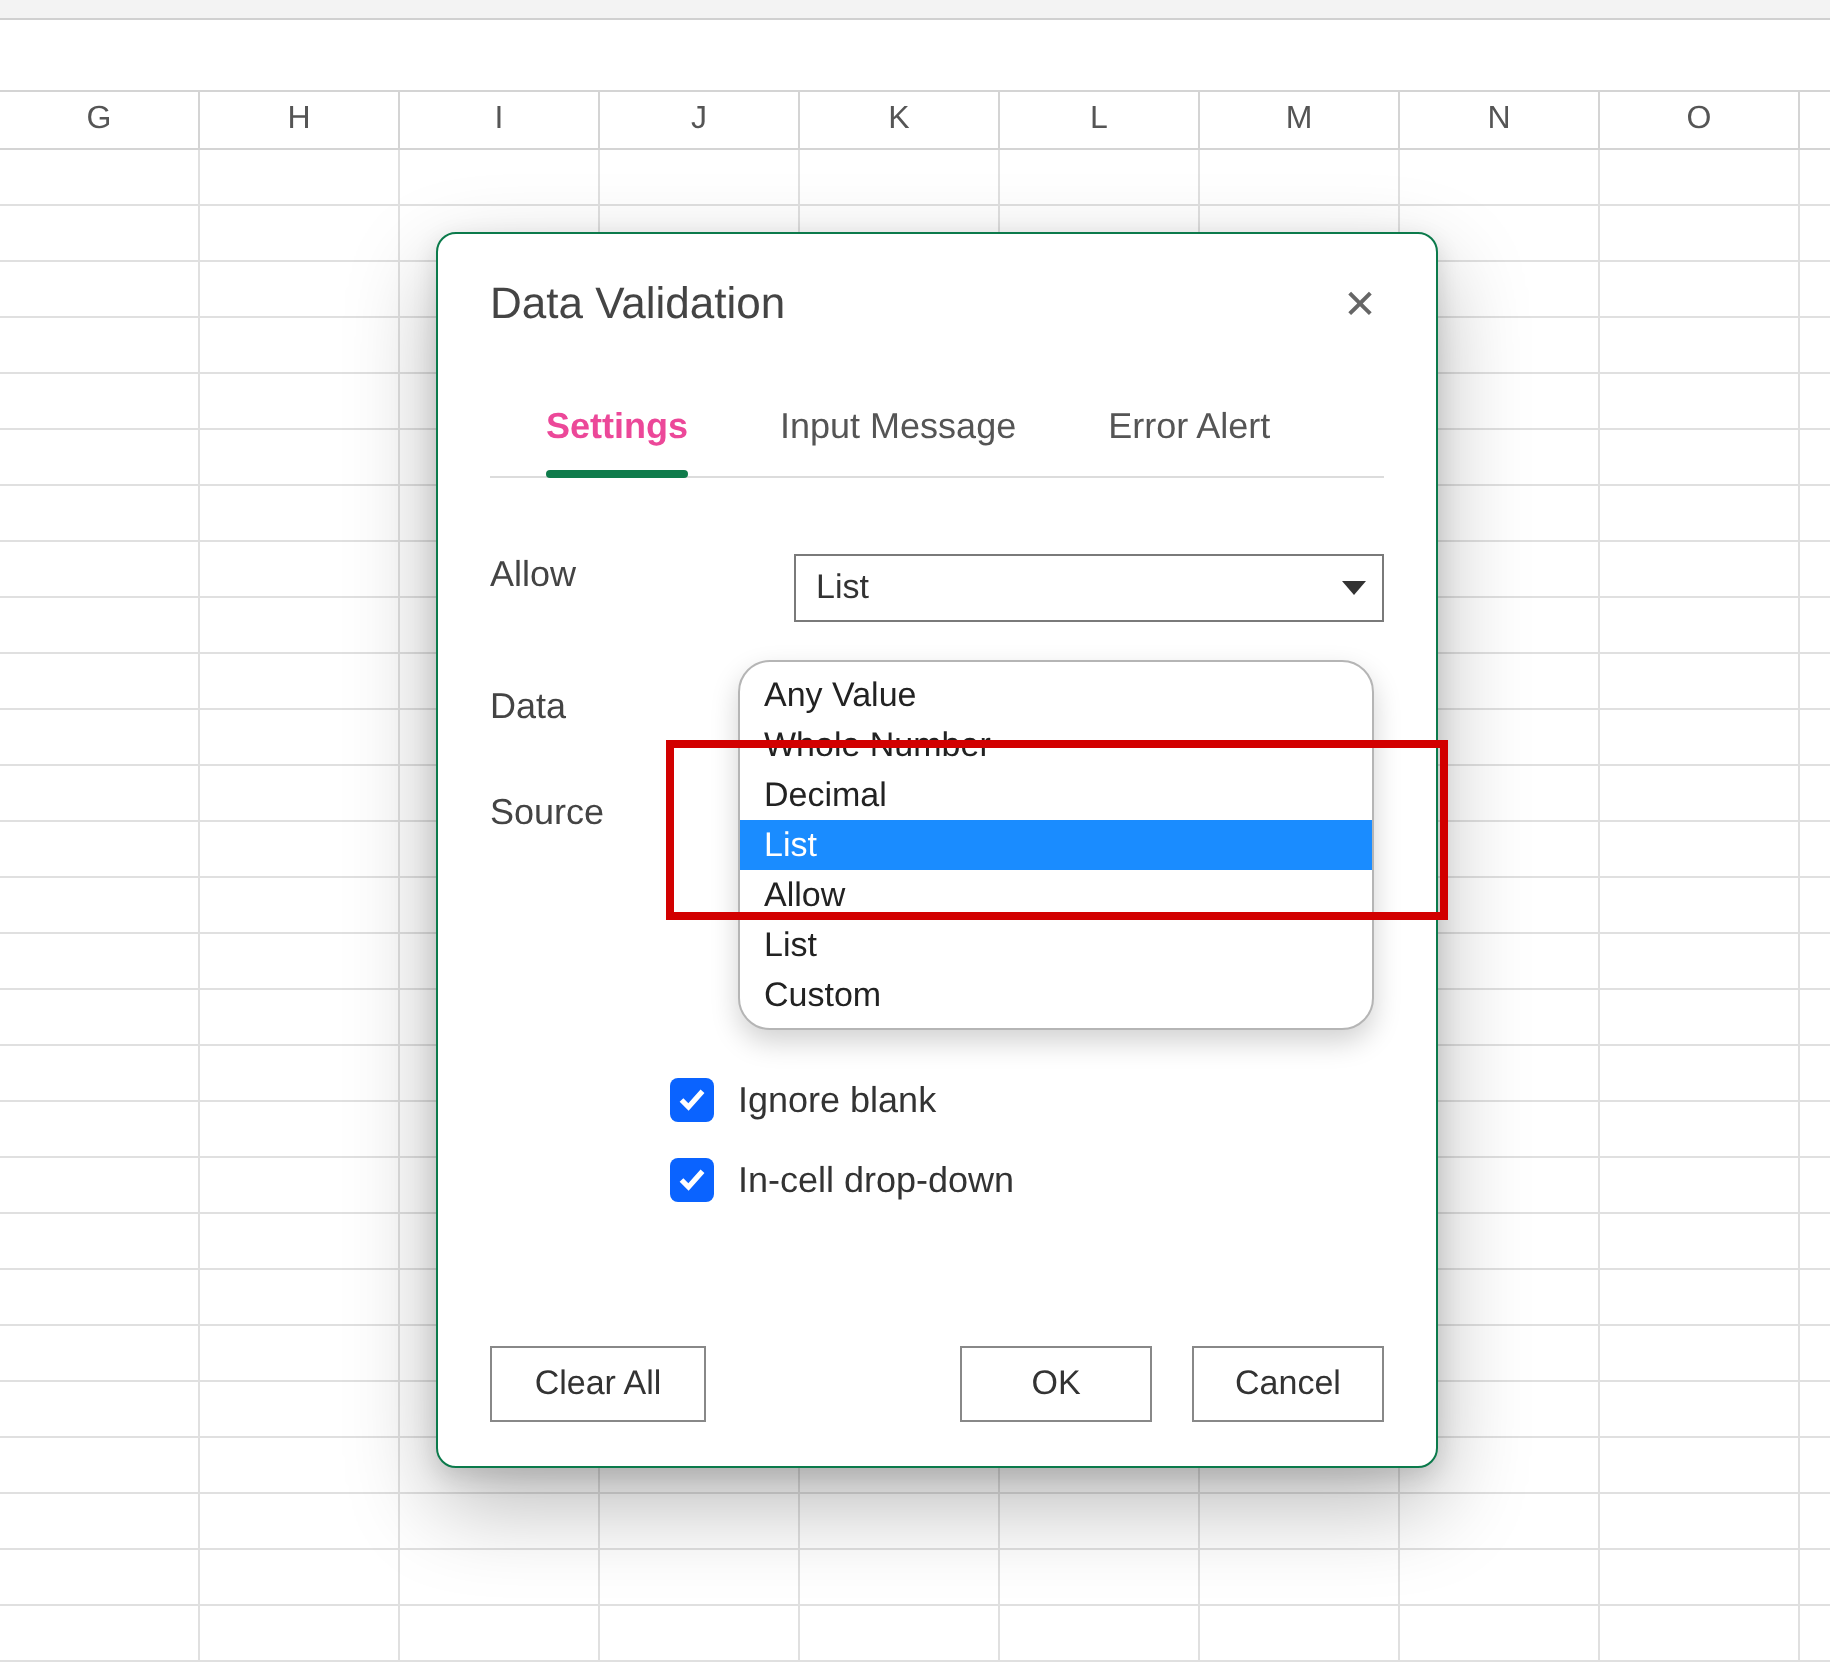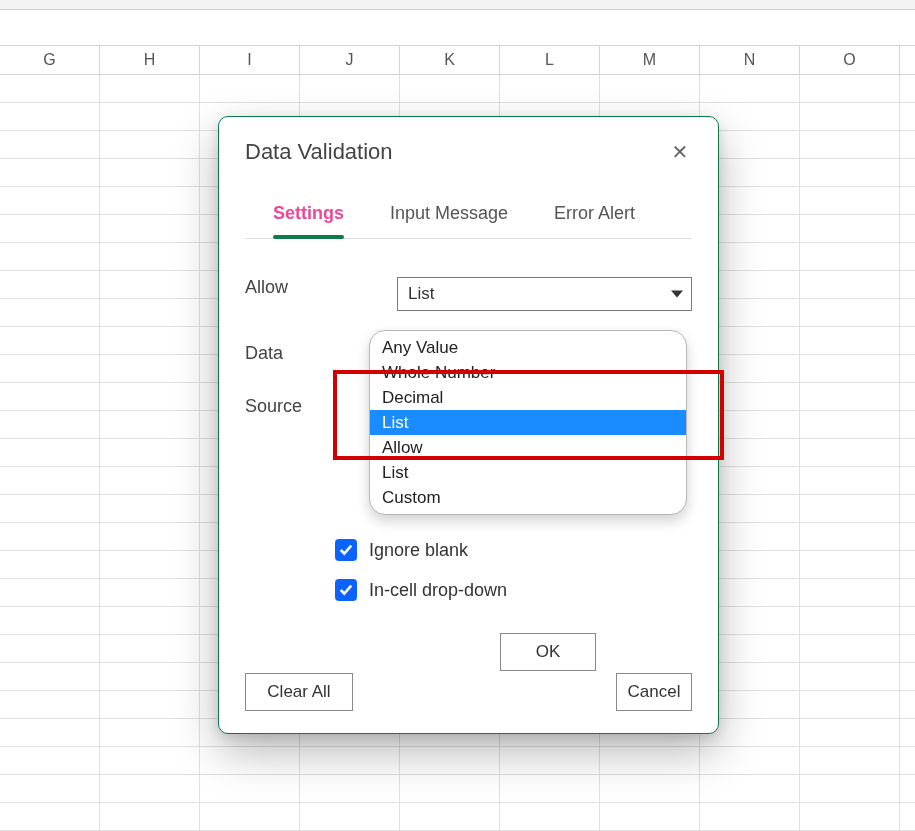--- a/index.html
+++ b/index.html
@@ -180,21 +180,21 @@
     height: 38px;
     padding: 0 20px;
     border: 1px solid #888;
     background:#fff;
     font-size: 17px; color:#333;
     display:flex; align-items:center; justify-content:center;
     cursor:pointer;
   }
   .footer-right { display:flex; gap: 20px; padding-left: 21px; }
   .btn.ok { width: 96px; }
-  .btn.cancel { width: 76px; margin-top: 40px; }
+  .btn.cancel { width: 96px; }
   .btn.clear { width: 108px; }
 </style>
 </head>
 <body>
 
 <div class="canvas">
   <div class="topstrip"></div>
 
   <div class="sheet">
     <div class="colheaders">

